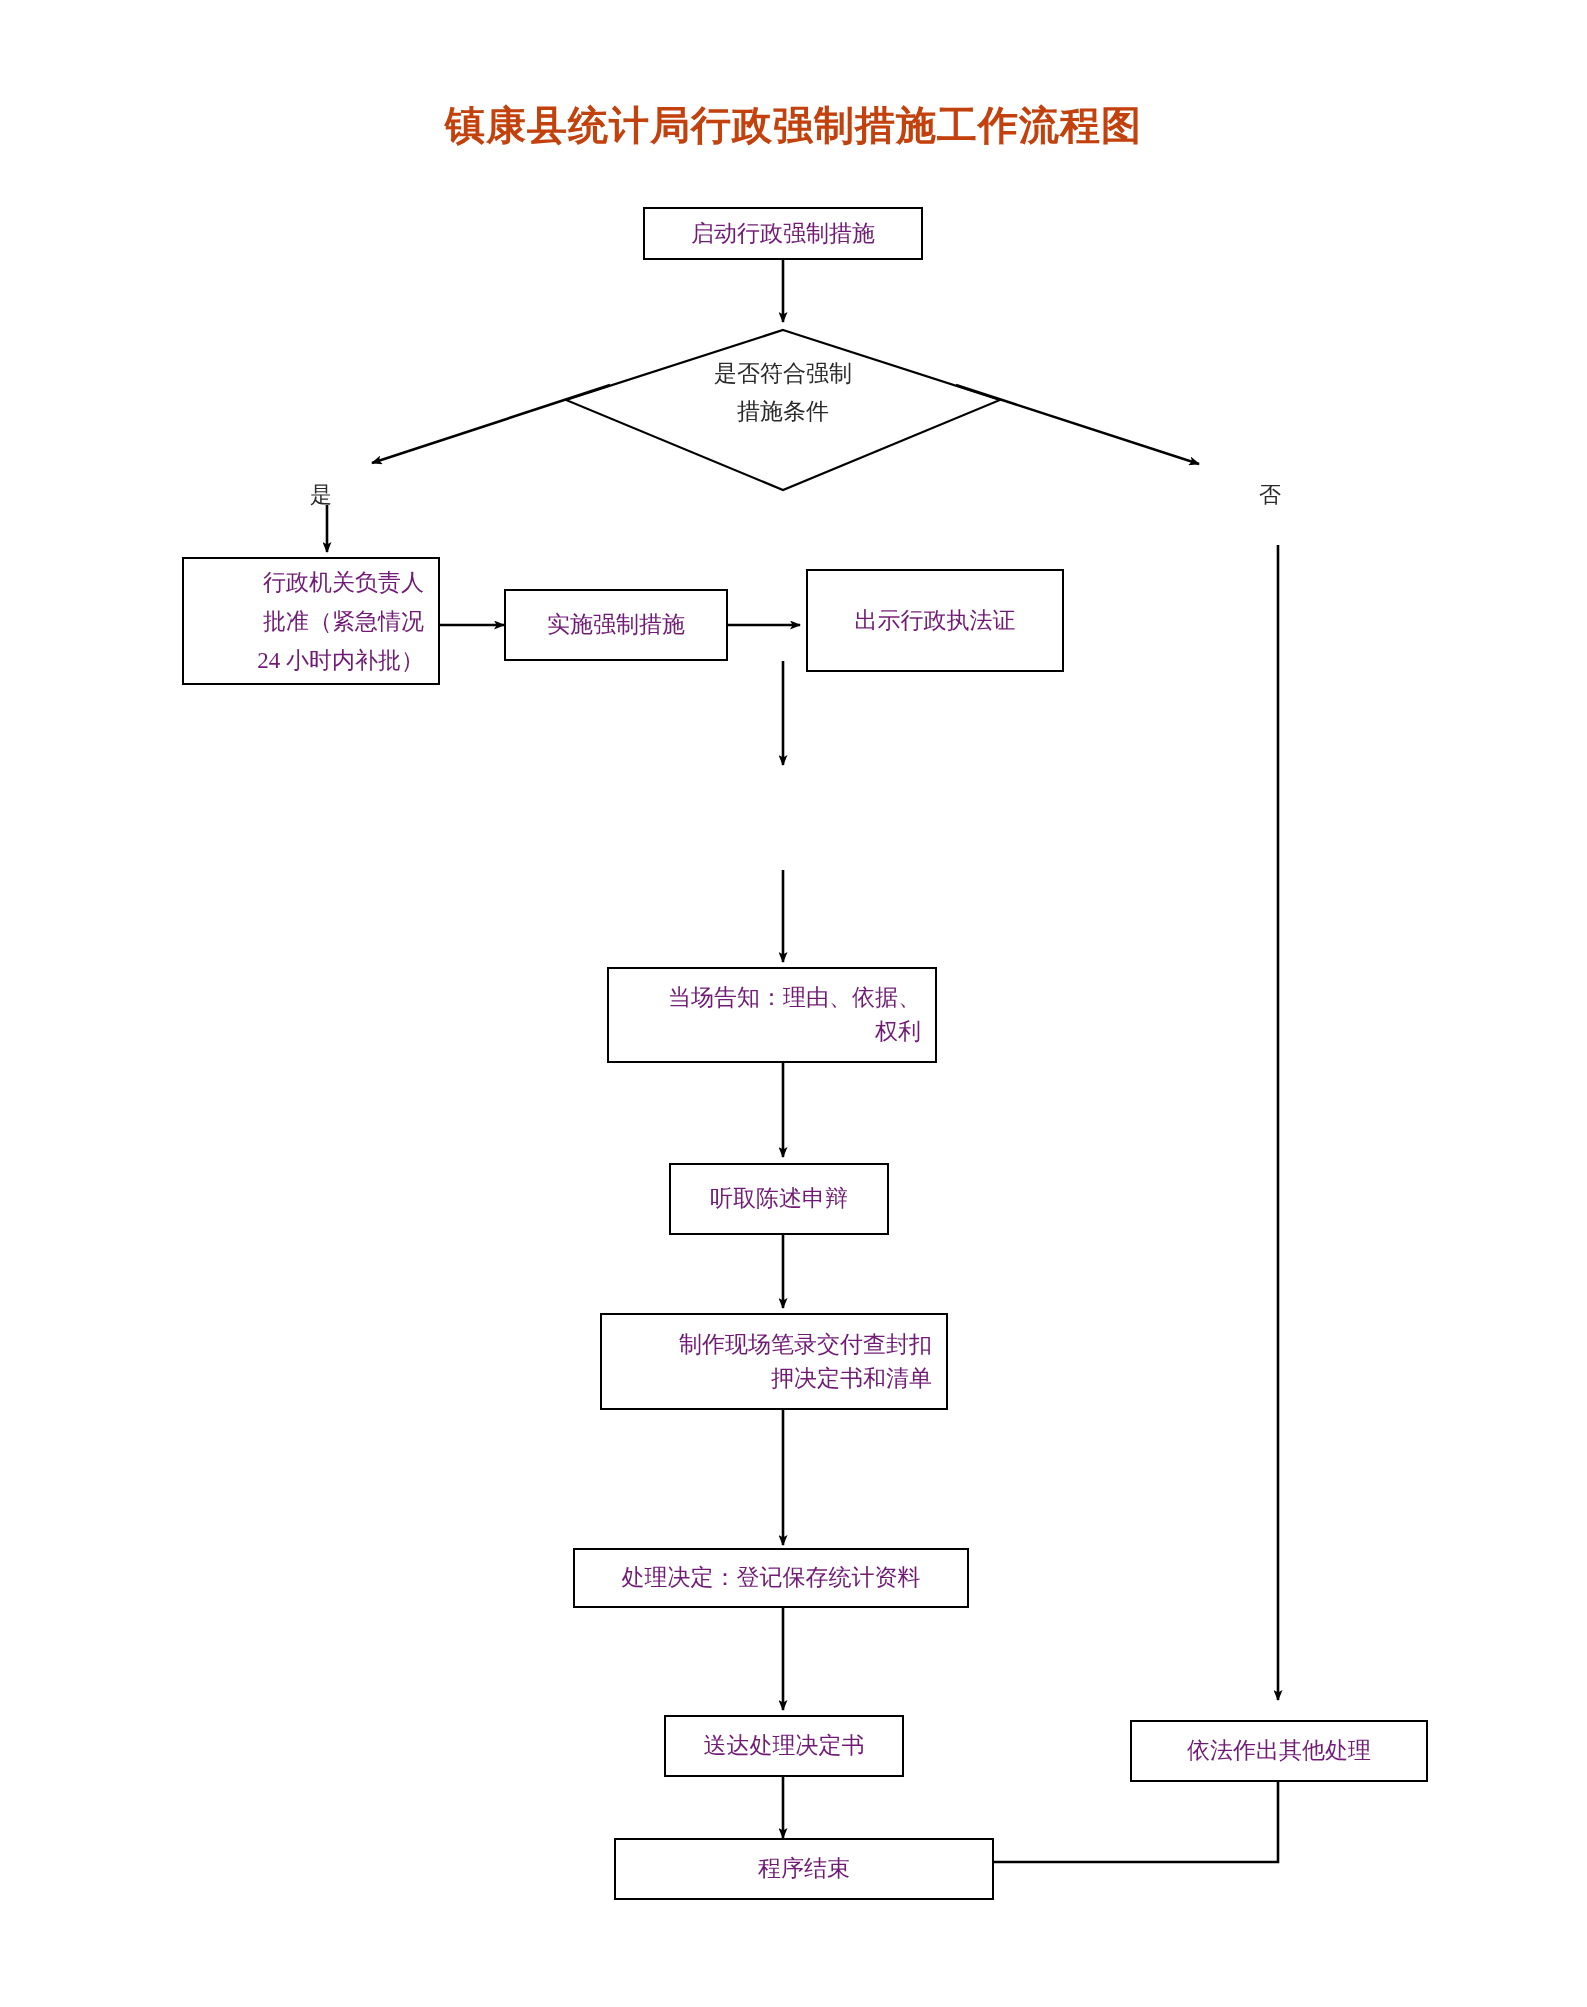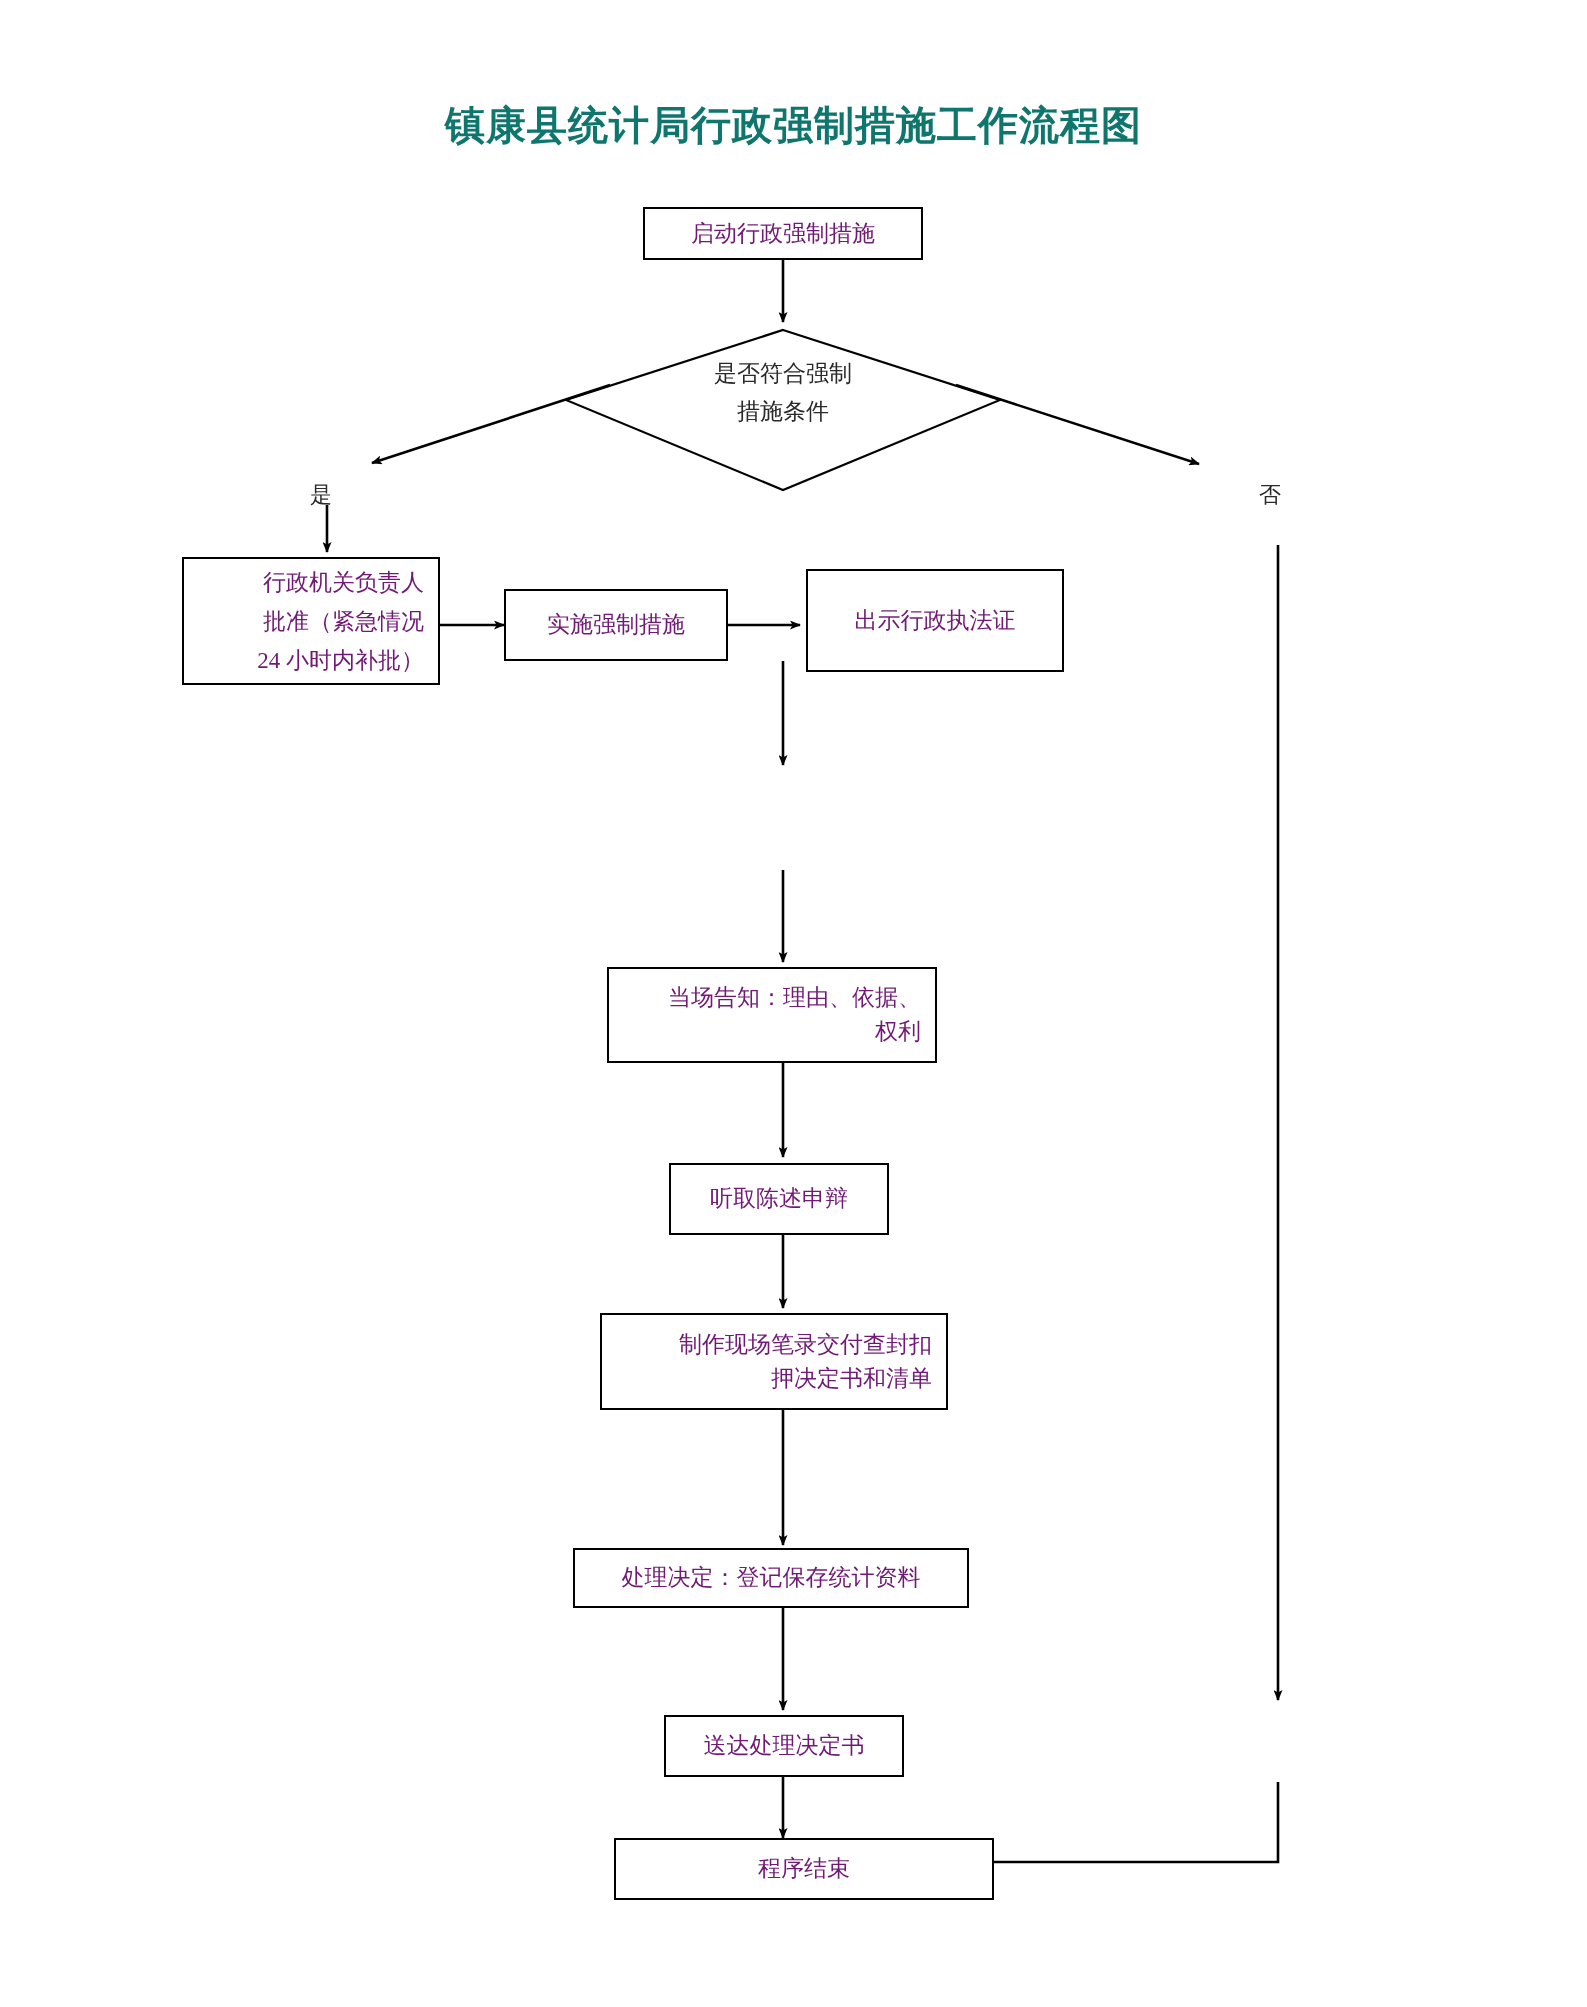--- a/index.html
+++ b/index.html
@@ -23,21 +23,21 @@
   .flow-title {
     position: absolute;
     left: 0;
     top: 98px;
     width: 1587px;
     text-align: center;
     font-family: "Liberation Serif", "DejaVu Serif", serif;
     font-weight: bold;
     font-size: 40px;
     letter-spacing: 1px;
-    color: #0f766e;
+    color: #c2410c;
     white-space: nowrap;
   }
   svg.flow-canvas {
     position: absolute;
     left: 0; top: 0;
     width: 1587px;
     height: 2007px;
   }
   .node-box {
     position: absolute;
@@ -165,18 +165,21 @@
   </div>
 
   <div class="node-box center" style="left:573px; top:1548px; width:396px; height:60px;">
     <span class="node-text">处理决定：登记保存统计资料</span>
   </div>
 
   <div class="node-box center" style="left:664px; top:1715px; width:240px; height:62px;">
     <span class="node-text">送达处理决定书</span>
   </div>
 
+  <div class="node-box center" style="left:1130px; top:1720px; width:298px; height:62px;">
+    <span class="node-text">依法作出其他处理</span>
+  </div>
 
   <div class="node-box center" style="left:614px; top:1838px; width:380px; height:62px;">
     <span class="node-text">程序结束</span>
   </div>
 
 </div>
 
 </body></html>

